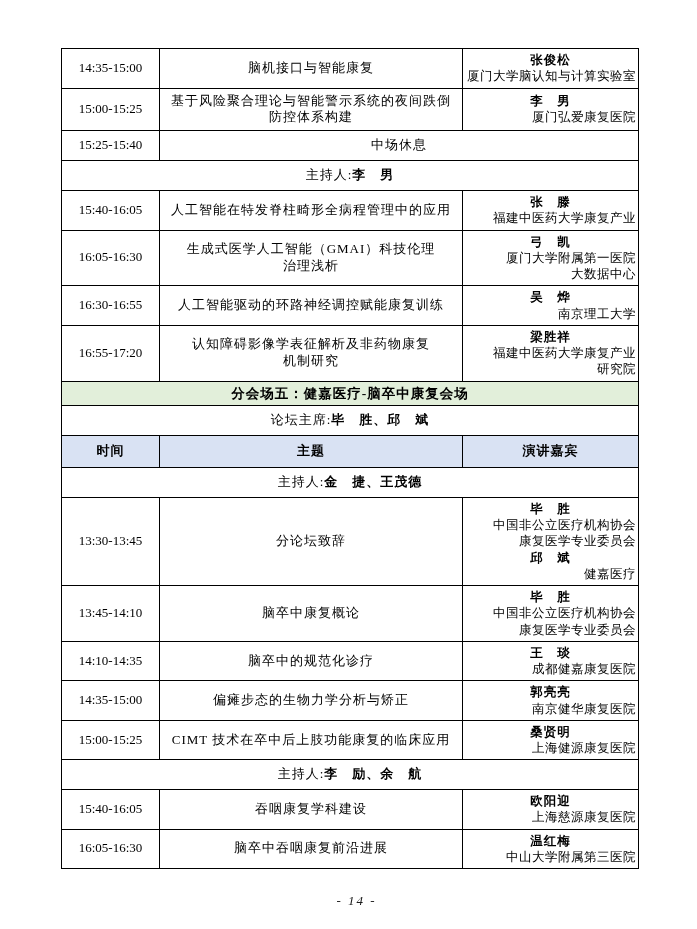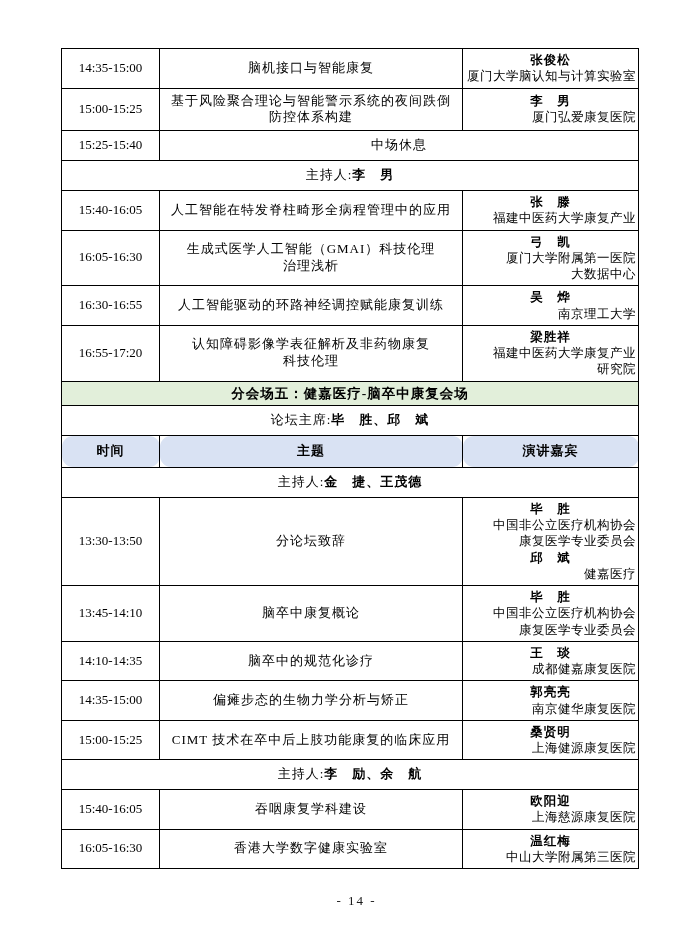--- a/index.html
+++ b/index.html
@@ -74,30 +74,30 @@
     font-weight:bold;
     font-size:13.5px;
     letter-spacing:1px;
     padding:3px 5px;
   }
   tr.header-row td{
     background:var(--header-bg);
     font-weight:bold;
     letter-spacing:1px;
     padding:7px 5px;
-    border-radius:11px;
   }
   .footer{
     position:absolute;
     left:16px;right:0;
     bottom:20px;
     text-align:center;
     font-size:13px;
     letter-spacing:2px;
     color:#1a1a1a;
+    font-style:italic;
   }
 </style>
 </head>
 <body>
 
 <div class="page">
   <table class="schedule">
     <colgroup>
       <col class="col-time">
       <col class="col-topic">
@@ -150,21 +150,21 @@
           <td class="time-cell">16:30-16:55</td>
           <td class="topic-cell">人工智能驱动的环路神经调控赋能康复训练</td>
           <td class="guest-cell">
             <div class="speaker-name">吴　烨</div>
             <div class="speaker-org">南京理工大学</div>
           </td>
         </tr>
         <tr class="session-row">
           <td class="time-cell">16:55-17:20</td>
           <td class="topic-cell">认知障碍影像学表征解析及非药物康复
-科技伦理</td>
+机制研究</td>
           <td class="guest-cell">
             <div class="speaker-name">梁胜祥</div>
             <div class="speaker-org">福建中医药大学康复产业
 研究院</div>
           </td>
         </tr>
         <tr class="section-row">
           <td class="merged-cell" colspan="3">分会场五：健嘉医疗-脑卒中康复会场</td>
         </tr>
         <tr class="chair-row">
@@ -172,21 +172,21 @@
         </tr>
         <tr class="header-row">
           <td class="header-cell">时间</td>
           <td class="header-cell">主题</td>
           <td class="header-cell">演讲嘉宾</td>
         </tr>
         <tr class="host-row">
           <td class="merged-cell" colspan="3"><span>主持人:</span><span class="bold-names">金　捷、王茂德</span></td>
         </tr>
         <tr class="session-row">
-          <td class="time-cell">13:30-13:50</td>
+          <td class="time-cell">13:30-13:45</td>
           <td class="topic-cell">分论坛致辞</td>
           <td class="guest-cell">
             <div class="speaker-name">毕　胜</div>
             <div class="speaker-org">中国非公立医疗机构协会
 康复医学专业委员会</div>
             <div class="speaker-name">邱　斌</div>
             <div class="speaker-org">健嘉医疗</div>
           </td>
         </tr>
         <tr class="session-row">
@@ -228,21 +228,21 @@
         <tr class="session-row">
           <td class="time-cell">15:40-16:05</td>
           <td class="topic-cell">吞咽康复学科建设</td>
           <td class="guest-cell">
             <div class="speaker-name">欧阳迎</div>
             <div class="speaker-org">上海慈源康复医院</div>
           </td>
         </tr>
         <tr class="session-row">
           <td class="time-cell">16:05-16:30</td>
-          <td class="topic-cell">香港大学数字健康实验室</td>
+          <td class="topic-cell">脑卒中吞咽康复前沿进展</td>
           <td class="guest-cell">
             <div class="speaker-name">温红梅</div>
             <div class="speaker-org">中山大学附属第三医院</div>
           </td>
         </tr>
       </tbody>
   </table>
   <div class="footer">- 14 -</div>
 </div>
 

